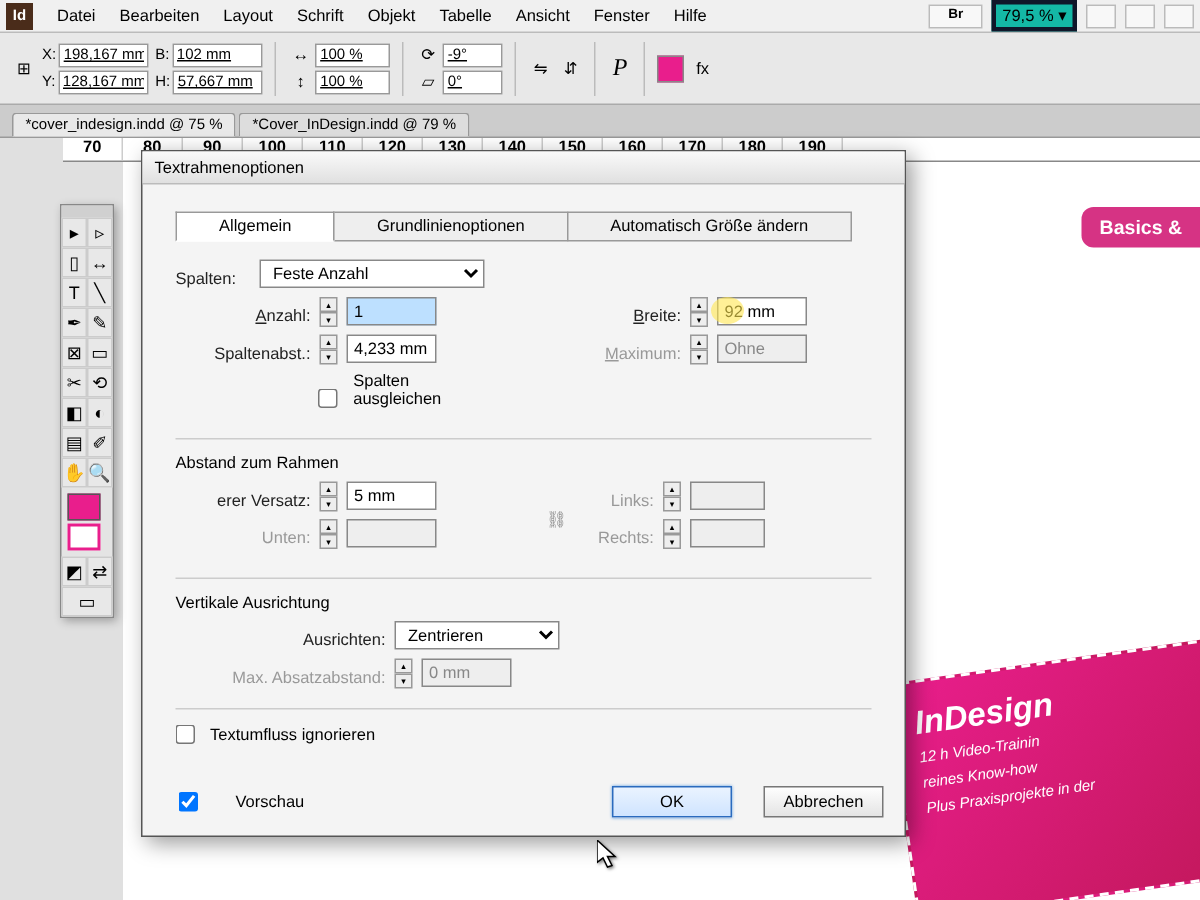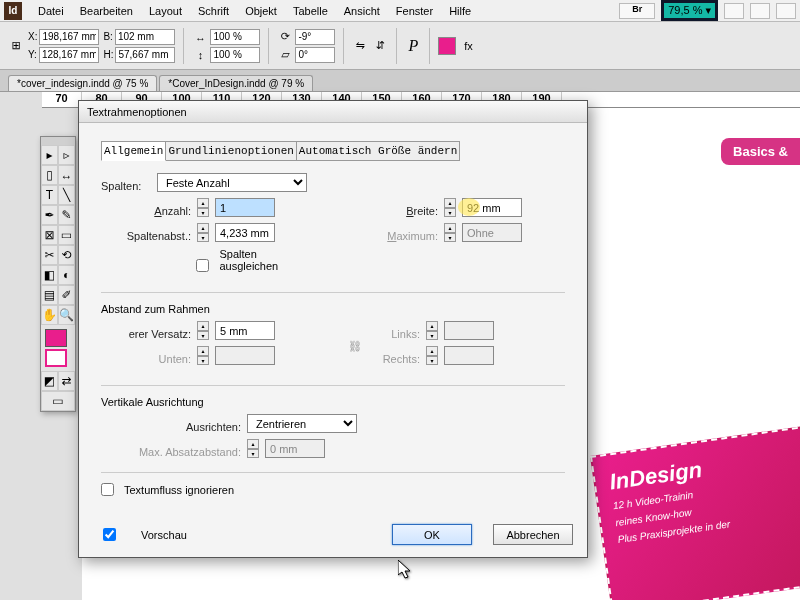--- a/index.html
+++ b/index.html
@@ -11,21 +11,21 @@
 .menubar .mitem { padding: 0 8px; }
 .menubar .right { margin-left: auto; display: flex; align-items: center; gap: 6px; }
 .menubar .zoom { border: 3px solid #0f172a; padding: 1px 4px; background: #14b8a6; }
 .menubar .iconbtn { width: 20px; height: 16px; border: 1px solid #bbb; background: #f8f8f8; }
 
 
 .controlbar { background: #e8e8e8; height: 48px; border-bottom: 1px solid #aaa; display: flex; align-items: center; padding: 0 8px; gap: 4px; }
 .controlbar .group { display: flex; flex-direction: column; gap: 2px; }
 .controlbar .row { display: flex; align-items: center; gap: 2px; }
 .controlbar .lbl { font-size: 10px; }
-.controlbar input { width: 60px; height: 16px; font-size: 10px; border: 1px solid #999; padding: 0 2px; }
+.controlbar input { width: 60px; height: 16px; font-size: 10px; border: 1px solid #999; padding: 0 2px; text-decoration: underline; }
 .controlbar .sep { width: 1px; height: 36px; background: #bbb; margin: 0 4px; }
 .controlbar .icon { width: 16px; height: 16px; display: inline-flex; align-items: center; justify-content: center; }
 .pink { width: 18px; height: 18px; background: #e91e8c; border: 1px solid #888; }
 
 
 .tabbar { background: #ccc; height: 22px; display: flex; align-items: flex-end; padding-left: 8px; border-bottom: 1px solid #999; }
 .tabbar .tab { background: #ddd; border: 1px solid #999; border-bottom: none; padding: 2px 8px; margin-right: 2px; font-size: 10px; border-radius: 3px 3px 0 0; }
 .tabbar .tab.active { background: #e9e9e9; }
 
 
@@ -41,25 +41,25 @@
 .toolbox .sw { width: 22px; height: 18px; border: 1px solid #555; }
 
 
 .canvas { position: absolute; top: 108px; left: 82px; right: 0; bottom: 0; background: #fff; }
 .basictab { position: absolute; top: 30px; right: 0; background: #d63384; color: #fff; padding: 6px 12px; border-radius: 8px 0 0 8px; font-weight: bold; font-size: 13px; }
 .pinkbox { position: absolute; bottom: 0; right: -20px; width: 220px; height: 160px; background: linear-gradient(135deg, #e91e8c, #c2185b); border: 2px dashed #fff; transform: rotate(-8deg); color: #fff; padding: 14px; }
 .pinkbox .big { font-size: 22px; font-weight: bold; font-style: italic; }
 .pinkbox .small { font-size: 10px; line-height: 1.3; margin-top: 4px; font-style: italic; }
 
 
-.dialog { position: absolute; top: 100px; left: 78px; width: 510px; background: #f4f4f4; border: 1px solid #555; box-shadow: 4px 4px 14px rgba(0,0,0,0.4); }
+.dialog { position: absolute; top: 100px; left: 94px; width: 510px; background: #f4f4f4; border: 1px solid #555; box-shadow: 4px 4px 14px rgba(0,0,0,0.4); }
 .dialog .titlebar { height: 22px; background: linear-gradient(#fafafa, #e0e0e0); border-bottom: 1px solid #bbb; display: flex; align-items: center; padding: 0 8px; font-size: 11px; }
 .dialog .body { padding: 18px 22px 14px 22px; }
 .dtabs { display: flex; margin-bottom: 12px; }
-.dtabs .dtab { border: 1px solid #999; padding: 3px 2px; background: #eee; cursor: pointer; font-family: Liberation Mono, monospace; }
+.dtabs .dtab { border: 1px solid #999; padding: 3px 28px; background: #eee; cursor: pointer; }
 .dtabs .dtab.active { background: #fff; border-bottom-color: #fff; position: relative; z-index: 1; }
 .dtabs .dtab + .dtab { margin-left: -1px; }
 .dsection { margin-bottom: 14px; }
 .dsection .shead { font-size: 11px; margin-bottom: 6px; }
 .drow { display: flex; align-items: flex-end; margin-bottom: 6px; gap: 6px; }
 .drow .flabel { width: 90px; text-align: right; color: #222; }
 .drow .flabel.dim { color: #999; }
 .drow .flabel .ul { text-decoration: underline; }
 .drow select, .drow input[type=text] { border: 1px solid #888; height: 19px; padding: 0 4px; font-size: 11px; background: #fff; }
 .drow select.wide { width: 150px; }

